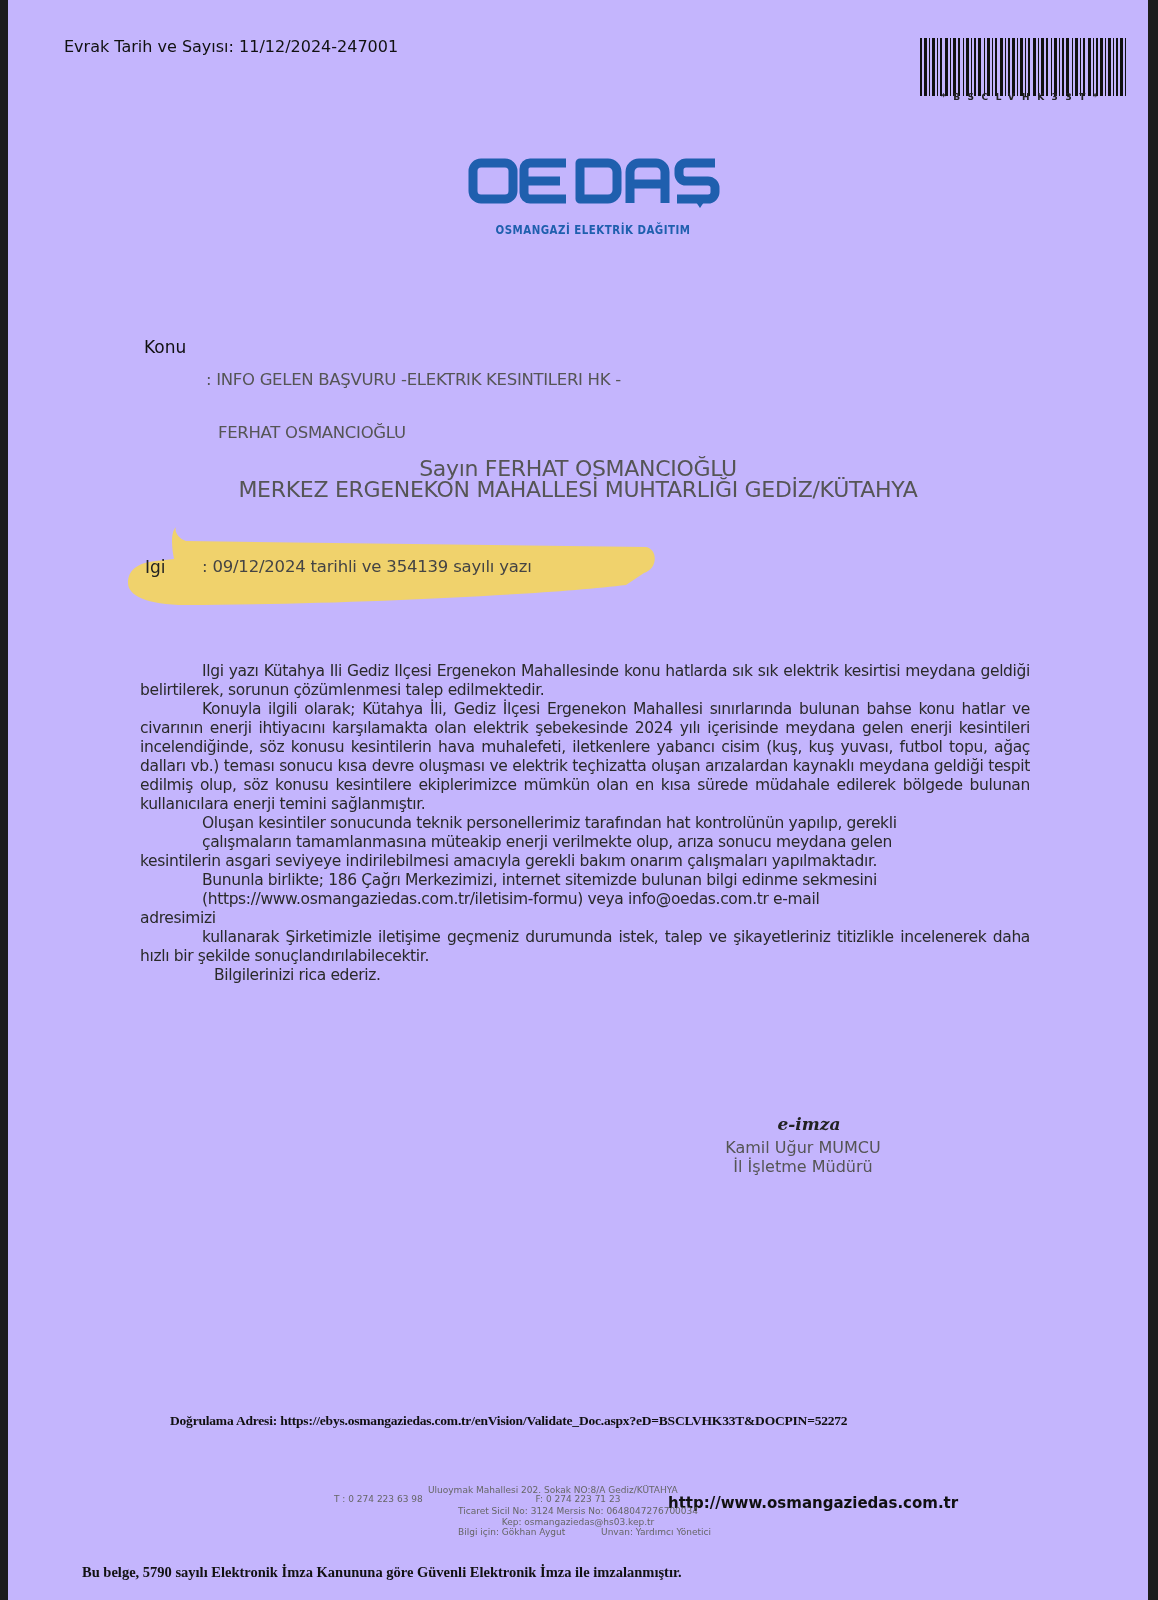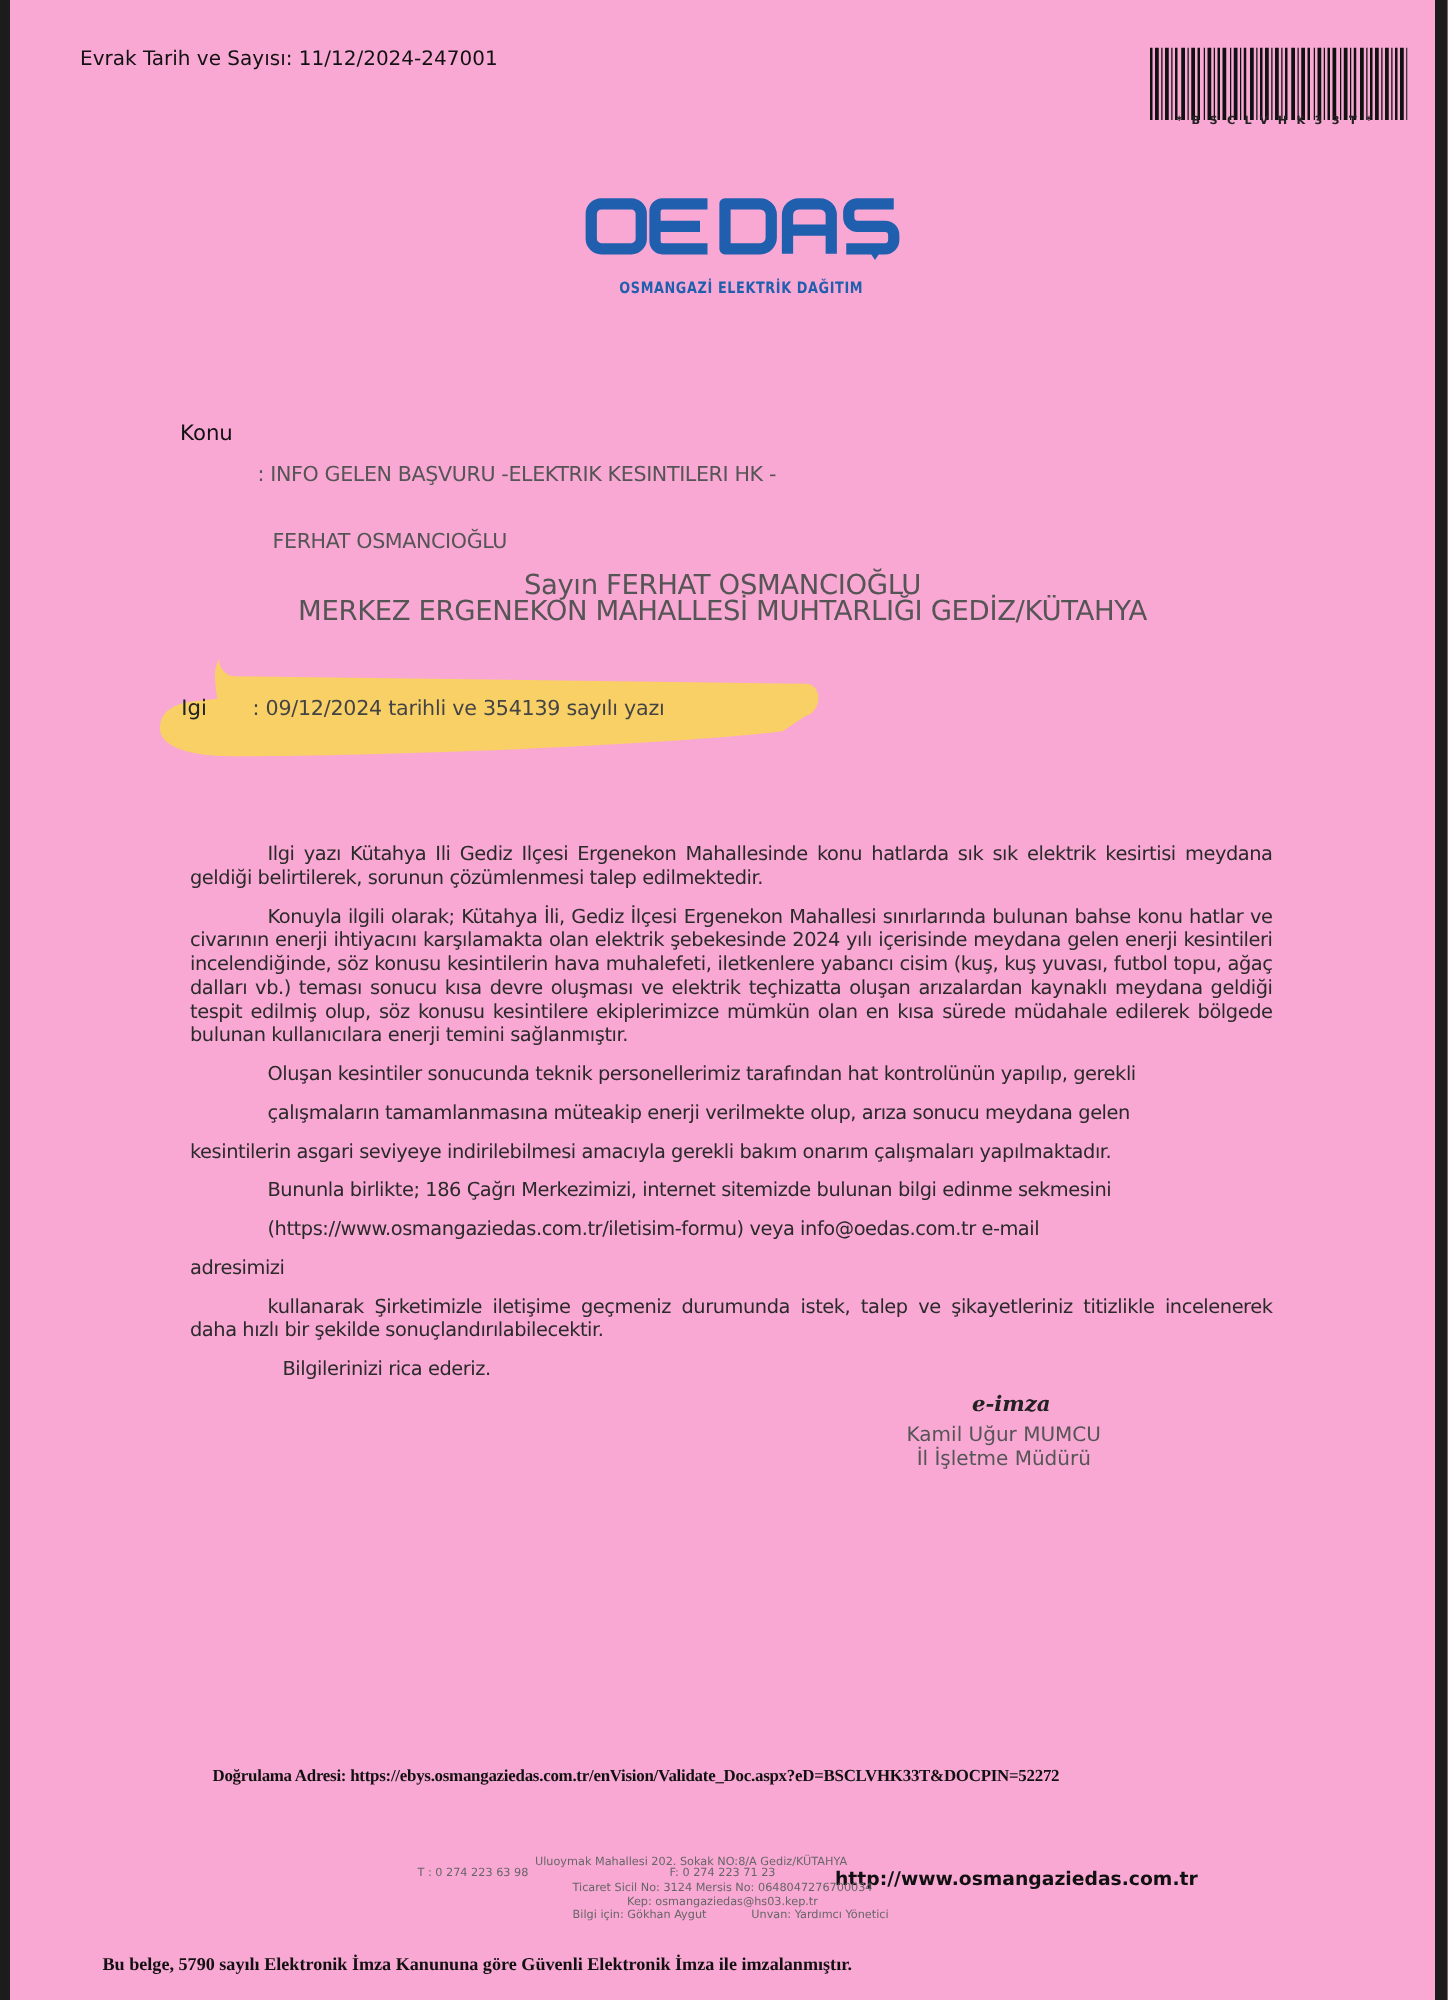--- a/index.html
+++ b/index.html
@@ -3,21 +3,21 @@
 <meta charset="utf-8">
 <style>
   html, body { margin: 0; padding: 0; }
   body {
     width: 1158px; height: 1600px; overflow: hidden;
     background: #1c1c1c;
     font-family: "DejaVu Sans", sans-serif;
   }
   .page {
     position: absolute; left: 8px; top: 0; width: 1140px; height: 1600px;
-    background: #f9a8d4;
+    background: #c4b5fd;
   }
   .abs { position: absolute; }
   .evrak {
     left: 56px; top: 37px; font-size: 16px; color: #111;
     font-family: "DejaVu Sans", sans-serif;
   }
   .barcode { left: 912px; top: 38px; width: 206px; height: 58px; }
   .barcode-text {
     left: 912px; top: 92px; width: 206px; text-align: center;
     font-size: 9px; letter-spacing: 7.5px; color: #222;
@@ -45,21 +45,21 @@
   .highlight {
     left: 118px; top: 525px; width: 530px; height: 82px;
   }
   .ilgi-label { left: 137px; top: 557px; font-size: 17px; color: #222; }
   .ilgi-val { left: 194px; top: 557px; font-size: 16.5px; color: #444; letter-spacing: -0.2px; }
   .body-text {
     left: 132px; top: 662px; width: 890px;
     font-size: 15.5px; line-height: 19px; color: #2a2a2a;
     text-align: justify; letter-spacing: -0.35px;
   }
-  .body-text p { margin: 12px; }
+  .body-text p { margin: 0; }
   .body-text .ind { text-indent: 62px; }
   .body-text .ind2 { padding-left: 62px; }
   .body-text .ind3 { padding-left: 74px; }
   .einza {
     left: 706px; top: 1114px; width: 190px; text-align: center;
     font-family: "DejaVu Serif", serif; font-style: italic; font-weight: bold;
     font-size: 17px; color: #222;
   }
   .signer {
     left: 660px; top: 1138px; width: 270px; text-align: center;

